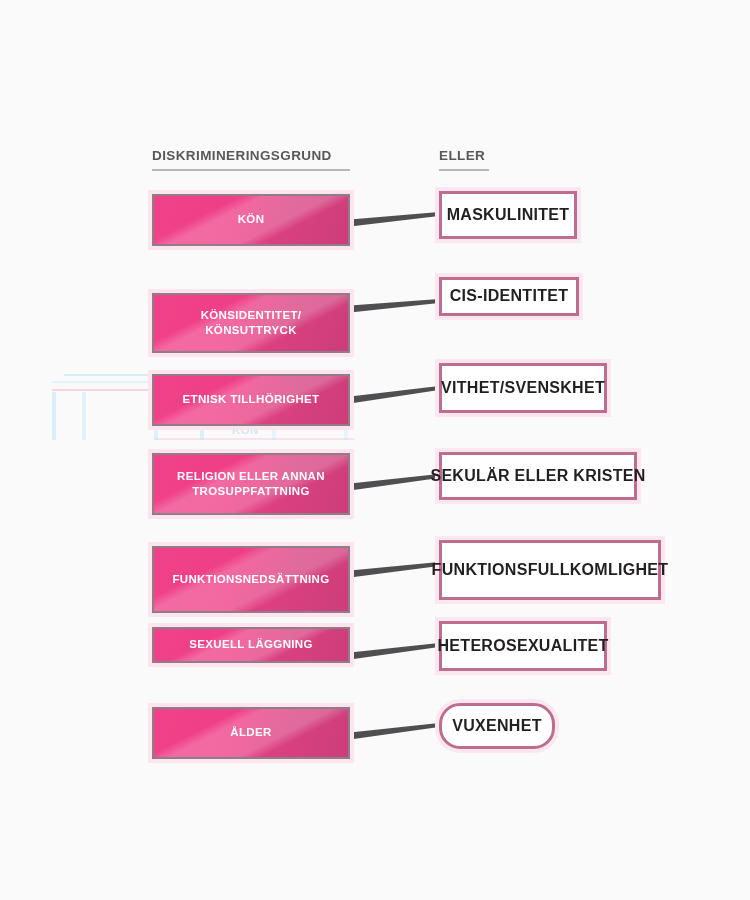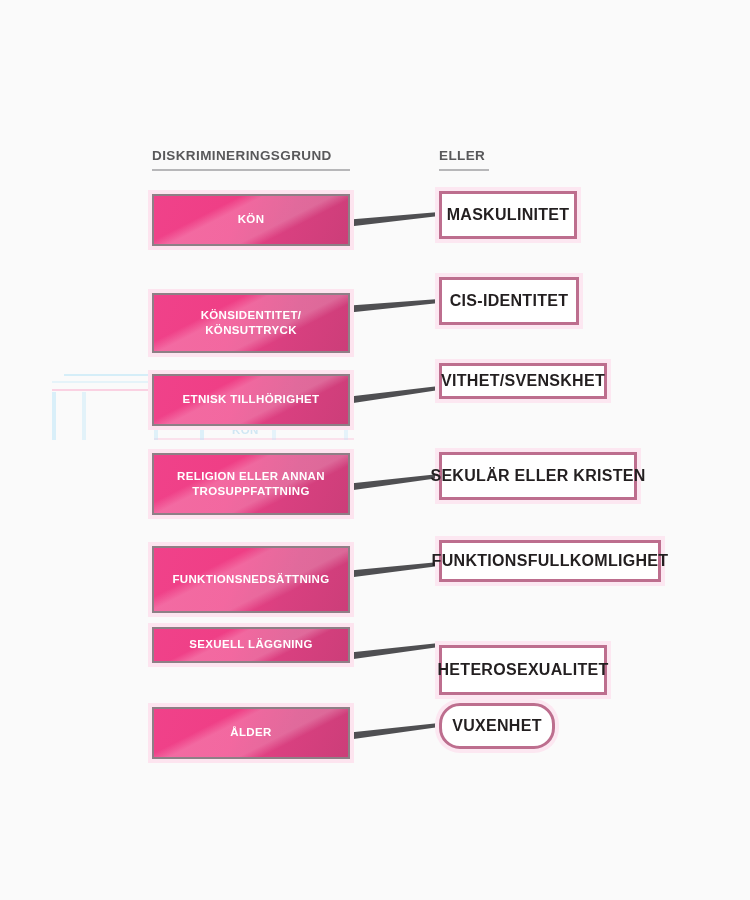--- a/index.html
+++ b/index.html
@@ -145,45 +145,45 @@
   <div id="rows">
       <div class="ground-box" style="top: 194px; height: 52px;">
         <span class="ground-label">KÖN</span>
       </div>
       <div class="norm-box" style="top: 191px; width: 138px; height: 48px;">
         <span class="norm-label">MASKULINITET</span>
       </div>
       <div class="ground-box" style="top: 274px; height: 60px; margin-top: 19px;">
         <span class="ground-label">KÖNSIDENTITET/<br>KÖNSUTTRYCK</span>
       </div>
-      <div class="norm-box" style="top: 277px; width: 140px; height: 48px;">
+      <div class="norm-box" style="top: 277px; width: 140px; height: 39px;">
         <span class="norm-label">CIS-IDENTITET</span>
       </div>
       <div class="ground-box" style="top: 374px; height: 52px; justify-content: center;">
         <span class="ground-label">ETNISK TILLHÖRIGHET</span>
       </div>
-      <div class="norm-box" style="top: 363px; width: 168px; height: 36px;">
+      <div class="norm-box" style="top: 363px; width: 168px; height: 50px;">
         <span class="norm-label">VITHET/SVENSKHET</span>
       </div>
       <div class="ground-box" style="top: 453px; height: 62px; text-align: center;">
         <span class="ground-label">RELIGION ELLER ANNAN<br>TROSUPPFATTNING</span>
       </div>
       <div class="norm-box" style="top: 452px; width: 198px; height: 48px;">
         <span class="norm-label">SEKULÄR ELLER KRISTEN</span>
       </div>
       <div class="ground-box" style="top: 546px; height: 67px;">
         <span class="ground-label">FUNKTIONSNEDSÄTTNING</span>
       </div>
-      <div class="norm-box" style="top: 540px; width: 222px; height: 42px;">
+      <div class="norm-box" style="top: 540px; width: 222px; height: 60px;">
         <span class="norm-label">FUNKTIONSFULLKOMLIGHET</span>
       </div>
       <div class="ground-box" style="top: 627px; height: 36px;">
         <span class="ground-label">SEXUELL LÄGGNING</span>
       </div>
-      <div class="norm-box" style="top: 621px; width: 168px; height: 50px; margin-top: 24px;">
+      <div class="norm-box" style="top: 621px; width: 168px; height: 50px;">
         <span class="norm-label">HETEROSEXUALITET</span>
       </div>
       <div class="ground-box" style="top: 707px; height: 52px;">
         <span class="ground-label">ÅLDER</span>
       </div>
       <div class="norm-box" style="top: 703px; width: 116px; height: 46px; border-radius: 21px;">
         <span class="norm-label">VUXENHET</span>
       </div>
     </div>
 

